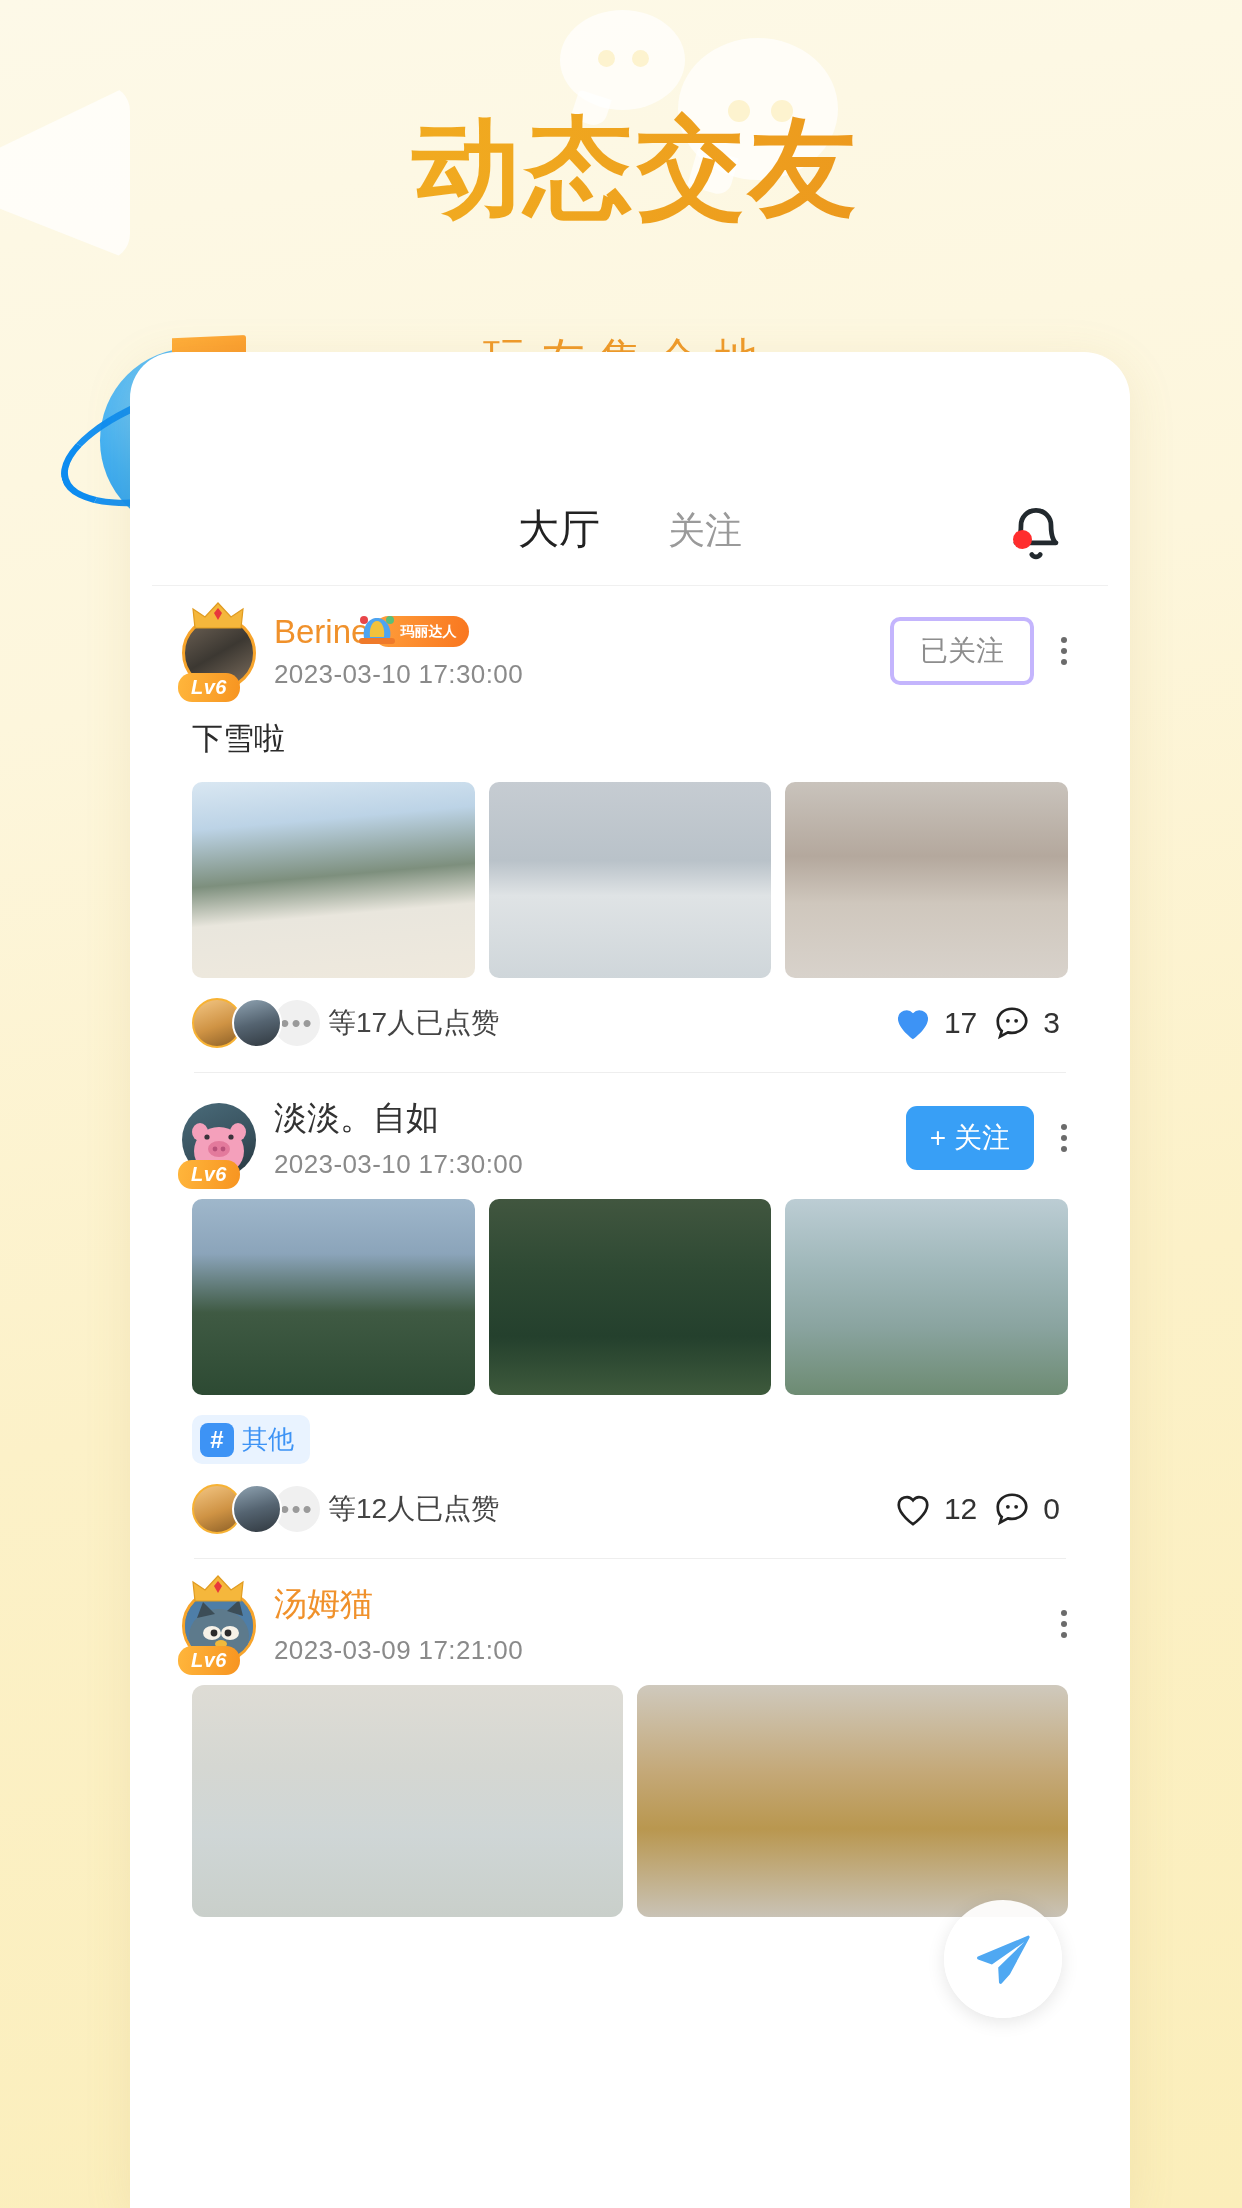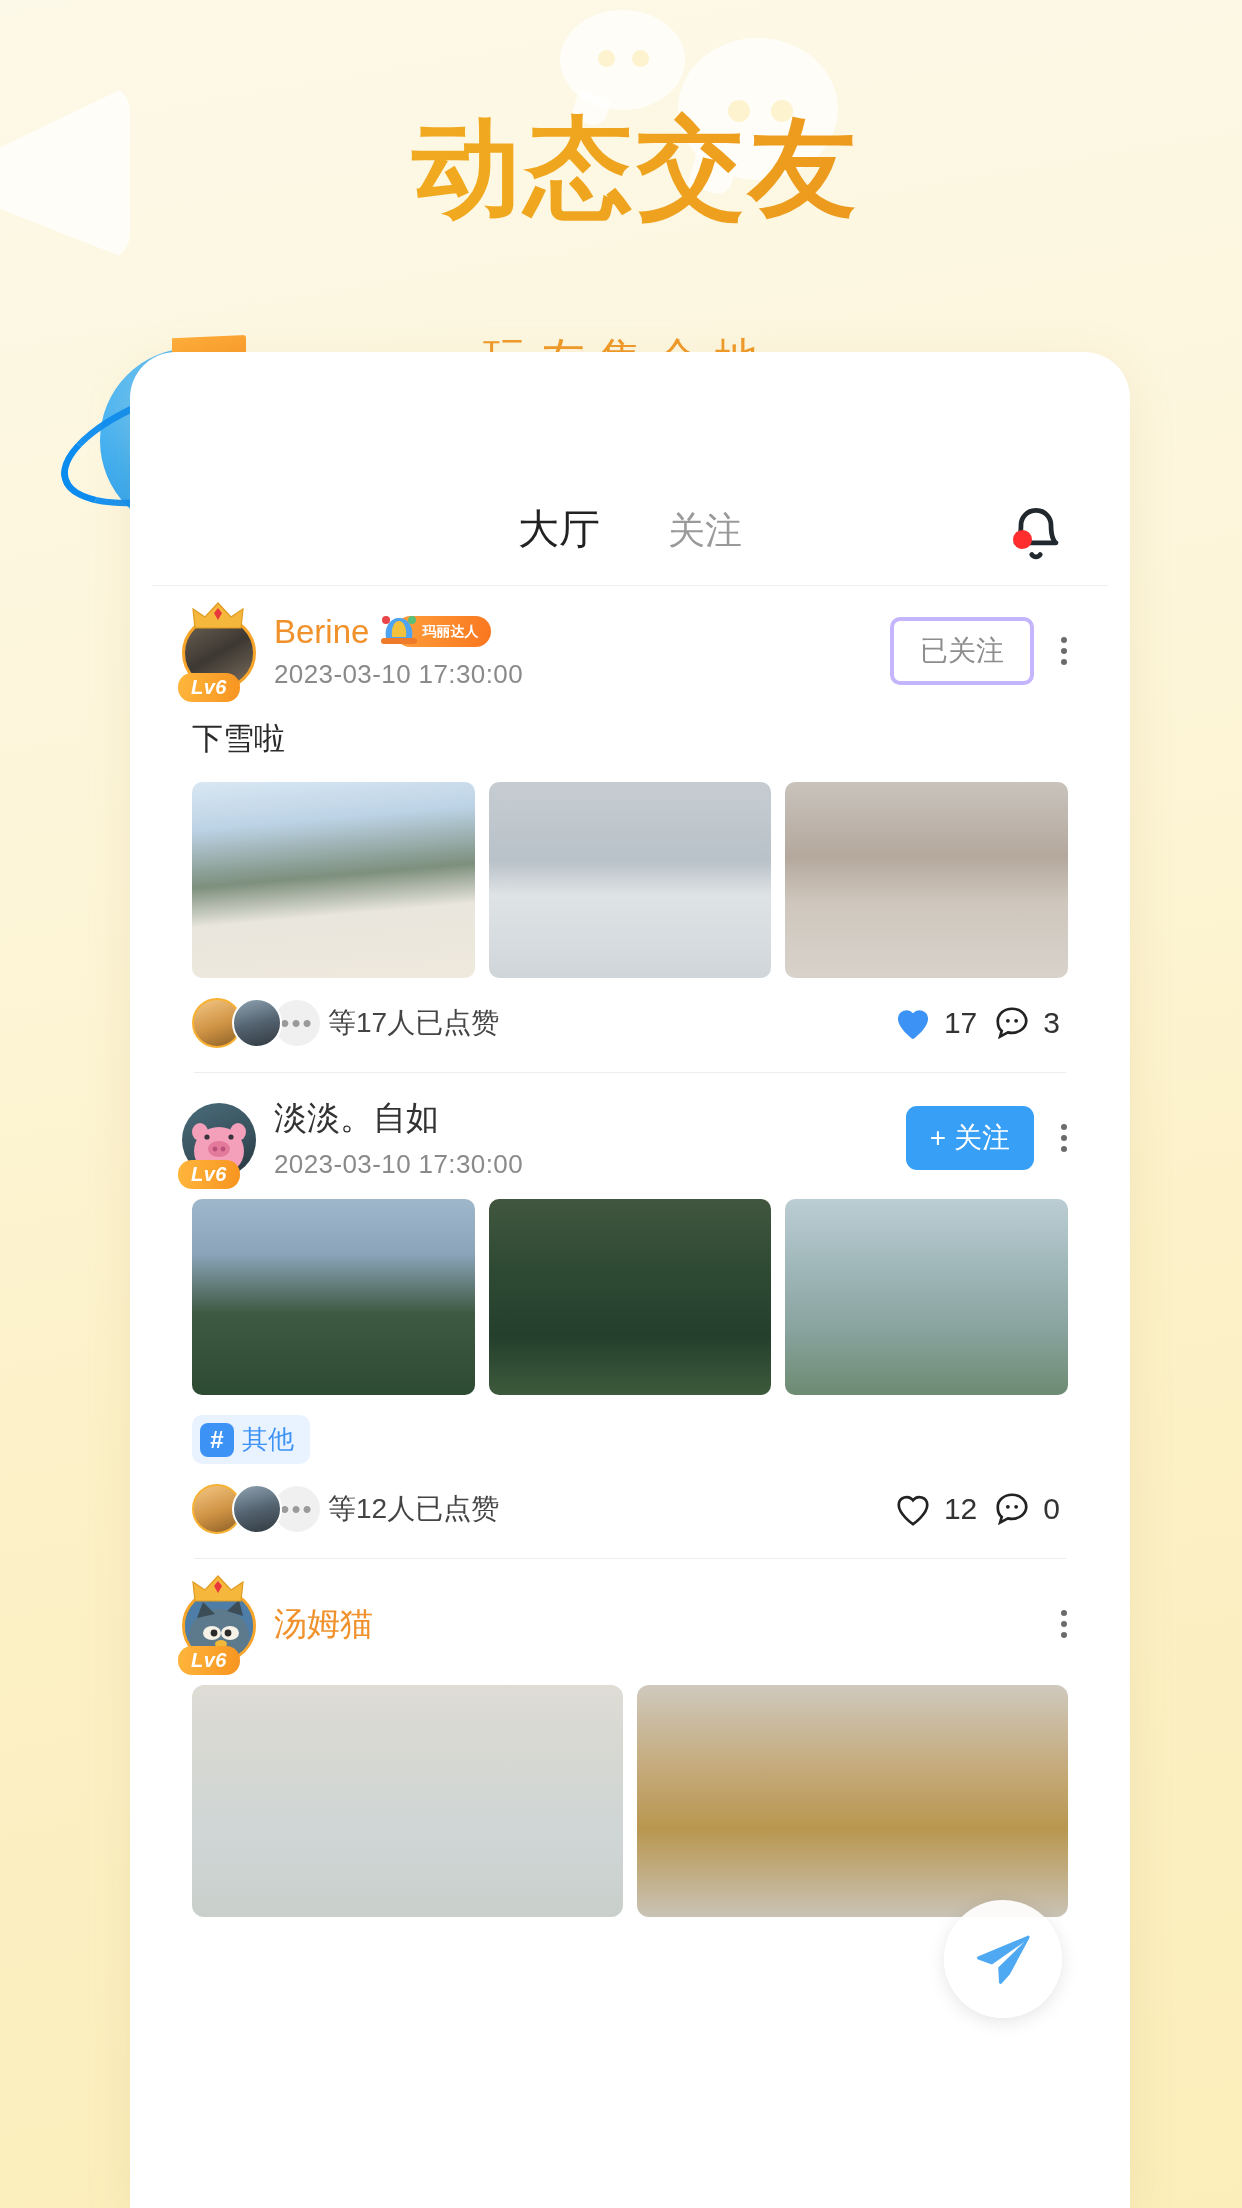--- a/index.html
+++ b/index.html
@@ -185,21 +185,21 @@
   }
   .lv-badge {
     position: absolute; left: 0; bottom: -6px;
     background: linear-gradient(100deg, #ffb63c, #f79420);
     color: #ffffff; font-size: 20px; font-weight: 700; font-style: italic;
     padding: 3px 13px; border-radius: 14px;
     letter-spacing: .5px;
     z-index: 4;
   }
   .meta { flex: 1 1 auto; min-width: 0; }
-  .name-row { display: flex; align-items: center; gap: 26px; }
+  .name-row { display: flex; align-items: center; gap: 4px; }
   .uname { font-size: 33px; color: #333333; }
   .uname.orange { color: #f0912b; }
   .medal {
     display: inline-flex; align-items: center;
     height: 31px; padding: 0 13px 0 27px;
     border-radius: 16px;
     background: linear-gradient(100deg, #ffa03c, #f9761f);
     color: #ffffff; font-size: 14px; font-weight: 700;
     position: relative;
   }
@@ -504,20 +504,21 @@
                 <ellipse cx="36" cy="52" rx="6" ry="4" fill="#f0b93c"></ellipse>
                 <path d="M4 56 h22 M4 62 h22" stroke="#e9e4d8" stroke-width="2.4"></path>
               </svg>
             </div>
             <span class="lv-badge">Lv6</span>
           </div>
           <div class="meta">
             <div class="name-row">
               <span class="uname orange">汤姆猫</span>
             </div>
+            <div class="time">2023-03-09 17:21:00</div>
           </div>
           <div class="head-actions">
             <div class="kebab">
                 <i></i>
                 <i></i>
                 <i></i>
               </div>
           </div>
         </div>
 

